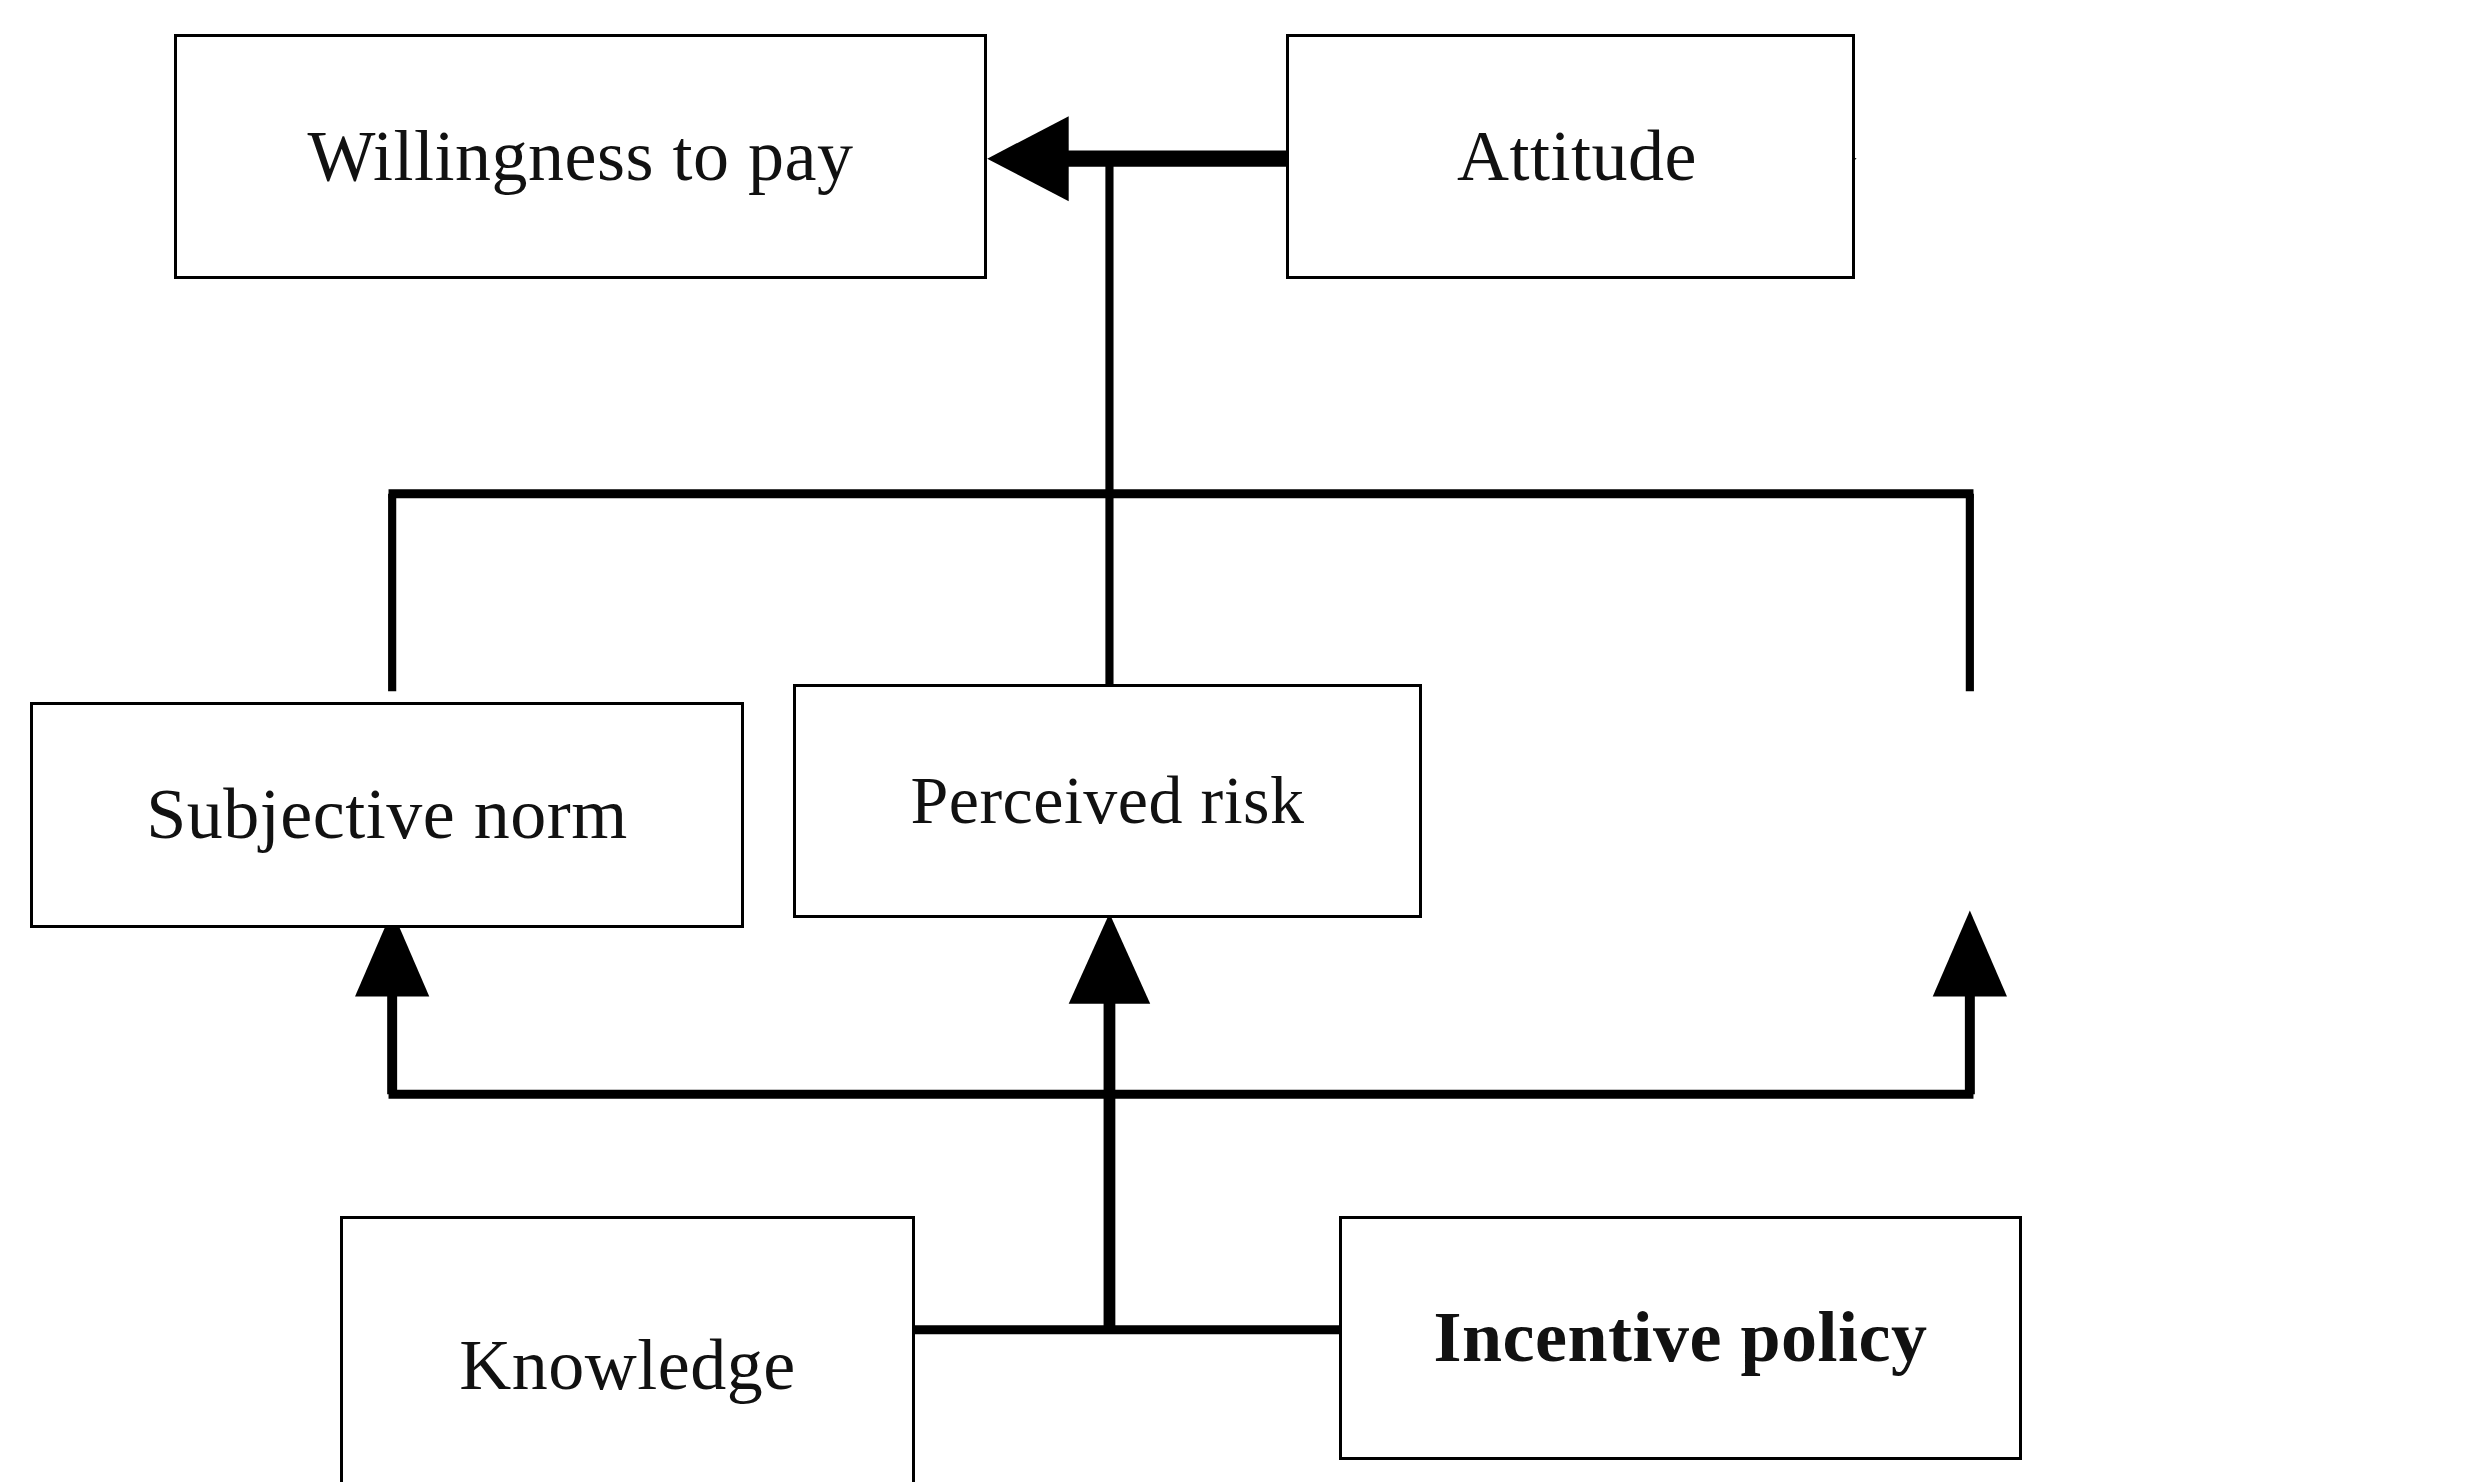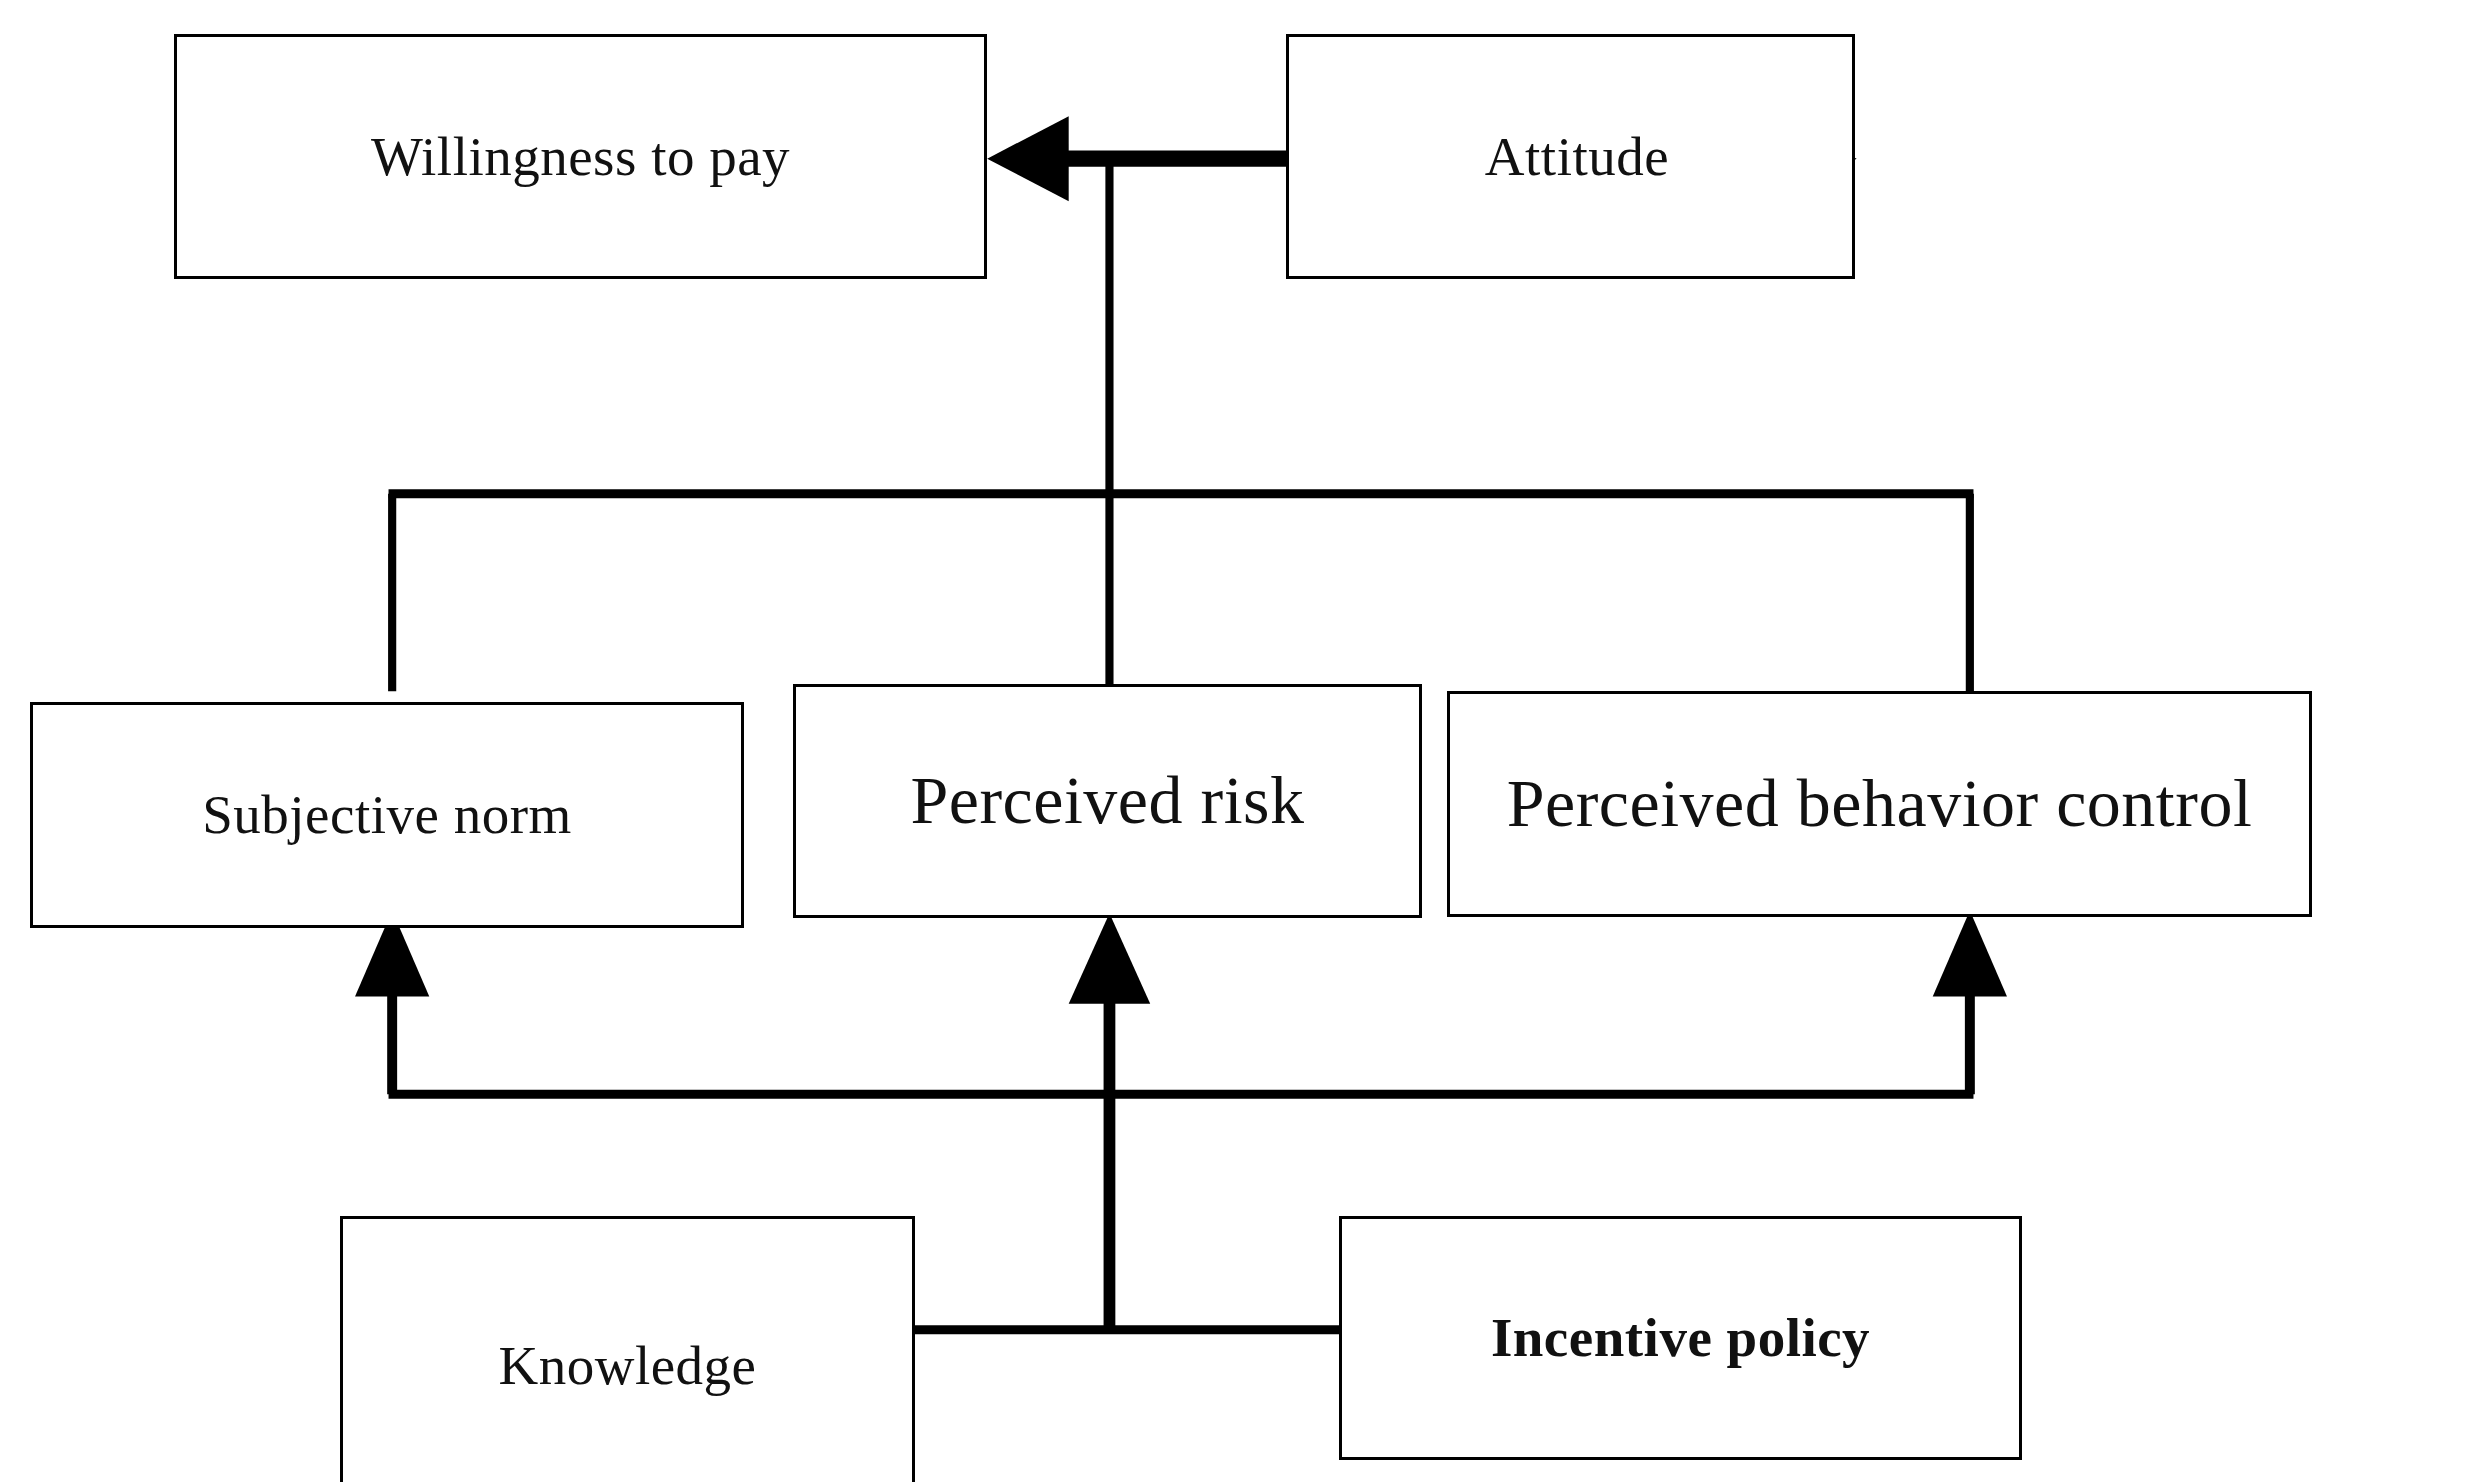--- a/index.html
+++ b/index.html
@@ -31,21 +31,21 @@
     box-sizing: border-box;
     background: #ffffff;
     border: 3.6px solid #000000;
     display: flex;
     align-items: center;
     justify-content: center;
     text-align: center;
   }
   .node-label {
     font-family: "Liberation Serif", "DejaVu Serif", serif;
-    font-size: 55px;
+    font-size: 72px;
     line-height: 1.05;
     color: #111111;
     white-space: nowrap;
     letter-spacing: 0.5px;
   }
   .node-label.small {
     font-size: 68px;
   }
 </style>
 </head>
@@ -96,23 +96,20 @@
   </div>
 
   <div class="node-box" style="left:30px; top:691px; width:714px; height:226px;margin-top:11px;">
     <span class="node-label">Subjective norm</span>
   </div>
 
   <div class="node-box" style="left:793px; top:684px; width:629px; height:234px;">
     <span class="node-label small">Perceived risk</span>
   </div>
 
-  <div class="node-box" style="left:1447px; top:691px; width:865px; height:226px;">
-    <span class="node-label small">Perceived behavior control</span>
-  </div>
 
   <div class="node-box" style="left:340px; top:1216px; width:575px; height:300px;">
     <span class="node-label">Knowledge</span>
   </div>
 
   <div class="node-box" style="left:1339px; top:1216px; width:683px; height:244px;font-weight:bold;">
     <span class="node-label">Incentive policy</span>
   </div>
 
 </div>

